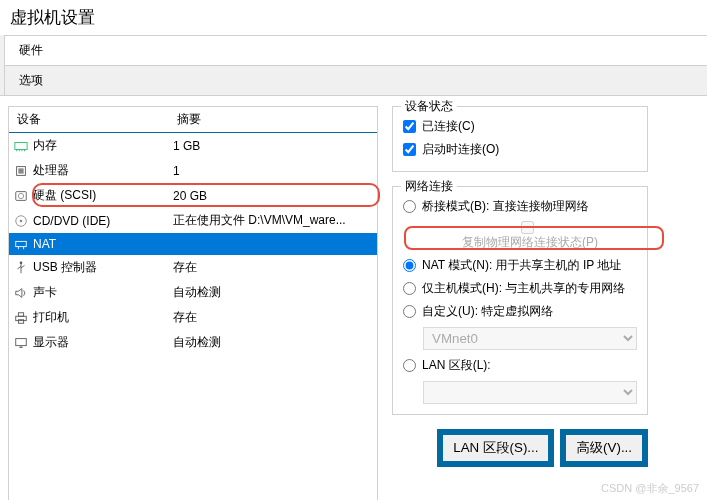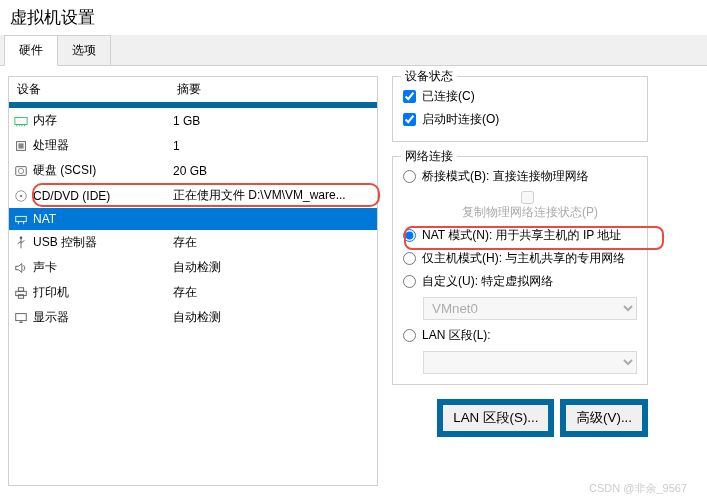--- a/index.html
+++ b/index.html
@@ -1,25 +1,25 @@
 <!DOCTYPE html>
 <html><head>
 <meta charset="utf-8">
 <style>
 * { box-sizing: border-box; margin: 0; padding: 0; }
 body { font-family: "Microsoft YaHei", "Segoe UI", sans-serif; font-size: 12px; background: #fff; color: #000; width: 707px; height: 500px; overflow: hidden; }
 .window-title { padding: 6px 10px; font-size: 17px; background: #fff; }
-.tabs { display: flex; border-bottom: 1px solid #d0d0d0; background: #f0f0f0; padding-left: 4px; }
+.tabs { display: flex; border-bottom: 1px solid #d0d0d0; background: #f0f0f0; padding-left: 4px; flex-direction: column; }
 .tab { padding: 6px 14px; border: 1px solid #d0d0d0; border-bottom: none; background: #f0f0f0; margin-right: -1px; cursor: pointer; }
 .tab.active { background: #fff; border-bottom: 1px solid #fff; margin-bottom: -1px; }
 .content { display: flex; padding: 10px 8px; gap: 14px; }
 .left-panel { width: 370px; }
 .right-panel { width: 256px; }
 .device-list { border: 1px solid #d0d0d0; height: 410px; }
-.list-header { display: flex; border-bottom: 6px solid #0369a1; }
+.list-header { display: flex; border-bottom: 1px solid #0369a1; }
 .col-device { width: 160px; padding: 4px 8px; }
 .col-summary { flex: 1; padding: 4px 8px; }
 .list-rows {}
 .list-row { display: flex; padding: 2px 0; cursor: pointer; align-items: center; }
 .list-row .icon-cell { width: 20px; text-align: center; padding-left: 4px; }
 .list-row .dev-label { width: 140px; padding: 2px 4px; white-space: nowrap; overflow: hidden; text-overflow: ellipsis; }
 .list-row .summ { flex: 1; padding: 2px 4px; white-space: nowrap; overflow: hidden; text-overflow: ellipsis; }
 .list-row.selected { background: #0078d7; color: #fff; }
 .hw-icon { width: 14px; height: 14px; display: inline-block; vertical-align: middle; }
 .red-box { border: 2.5px solid #e74c3c; border-radius: 10px; }
@@ -27,21 +27,21 @@
 .fieldset { border: 1px solid #d0d0d0; margin-bottom: 14px; padding: 8px 10px 10px 10px; position: relative; }
 .fieldset .legend { position: absolute; top: -9px; left: 8px; background: #fff; padding: 0 4px; }
 .checkbox-row, .radio-row { display: flex; align-items: center; padding: 3px 0; cursor: pointer; }
 .checkbox-row input, .radio-row input { margin-right: 6px; }
 .indent { margin-left: 20px; }
 .disabled { color: #aaa; flex-direction: column; }
 .select-box { width: 100%; padding: 2px 4px; border: 1px solid #ccc; background: #f5f5f5; color: #888; margin-top: 4px; }
 .button-row { display: flex; justify-content: flex-end; gap: 6px; margin-top: 8px; }
 .btn { padding: 4px 10px; border: 6px solid #0369a1; background: #f0f0f0; cursor: pointer; }
 .nat-radio-box { position: absolute; left: 404px; top: 226px; width: 260px; height: 24px; pointer-events: none; border-radius: 8px; }
-.watermark { position: absolute; bottom: 4px; right: 20px; color: #ccc; font-size: 11px; }
+.watermark { position: absolute; bottom: 4px; right: 8px; color: #ccc; font-size: 11px; }
 </style>
 </head>
 <body>
 
 <div class="window-title">虚拟机设置</div>
 
 <div class="tabs">
   <div class="tab active">硬件</div>
   <div class="tab">选项</div>
 </div>

